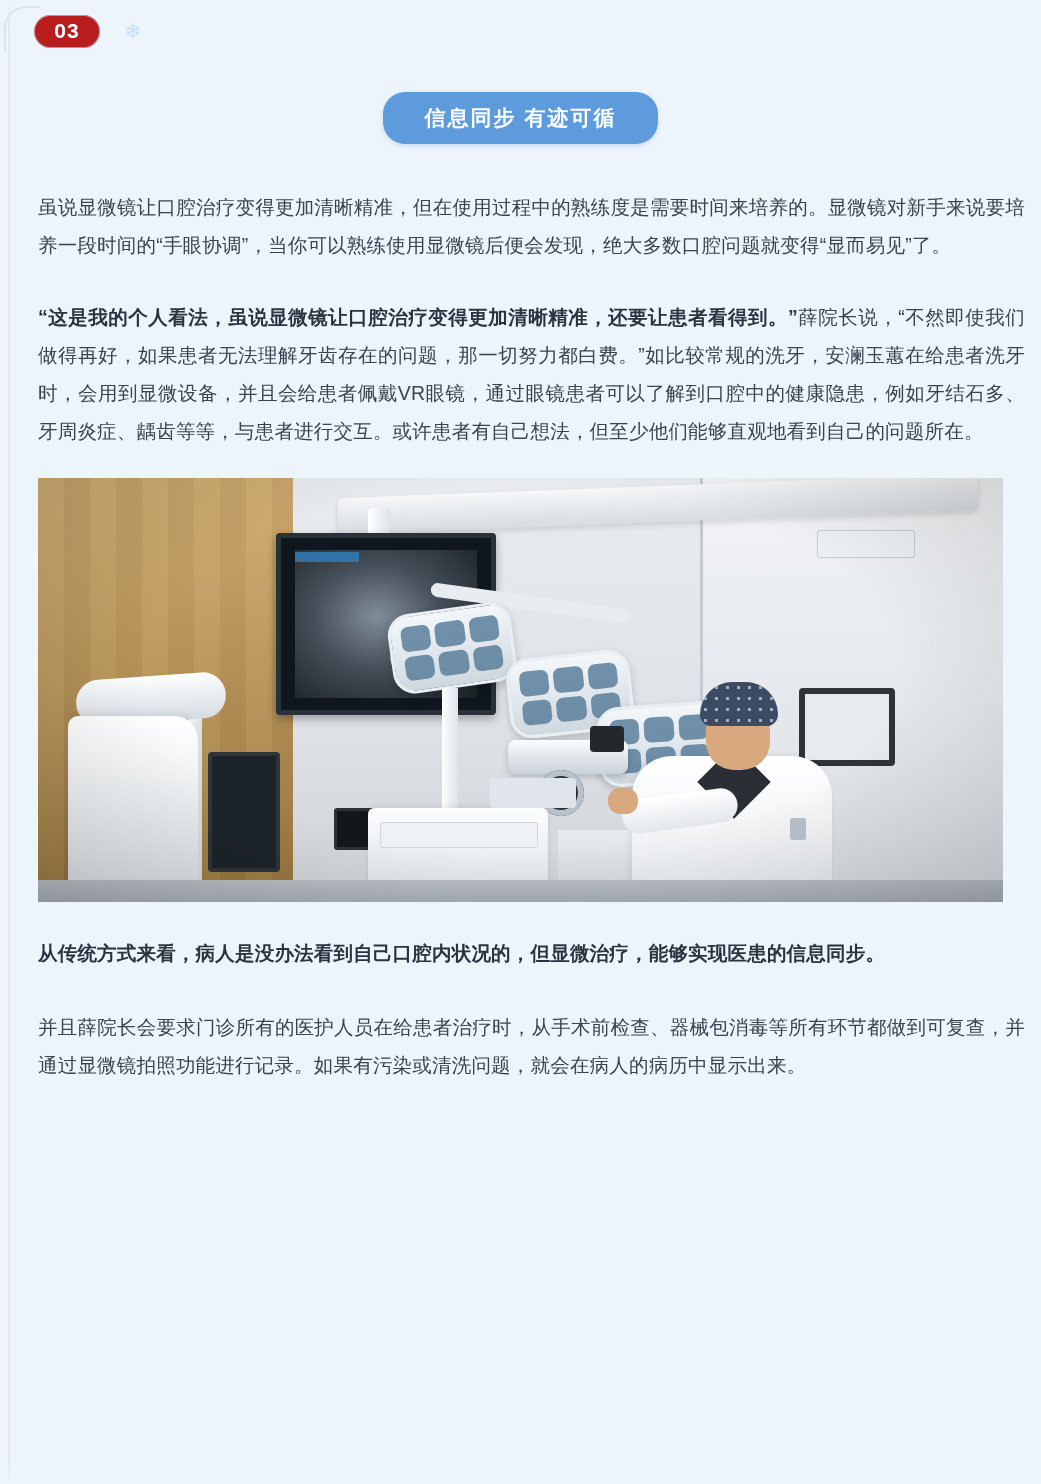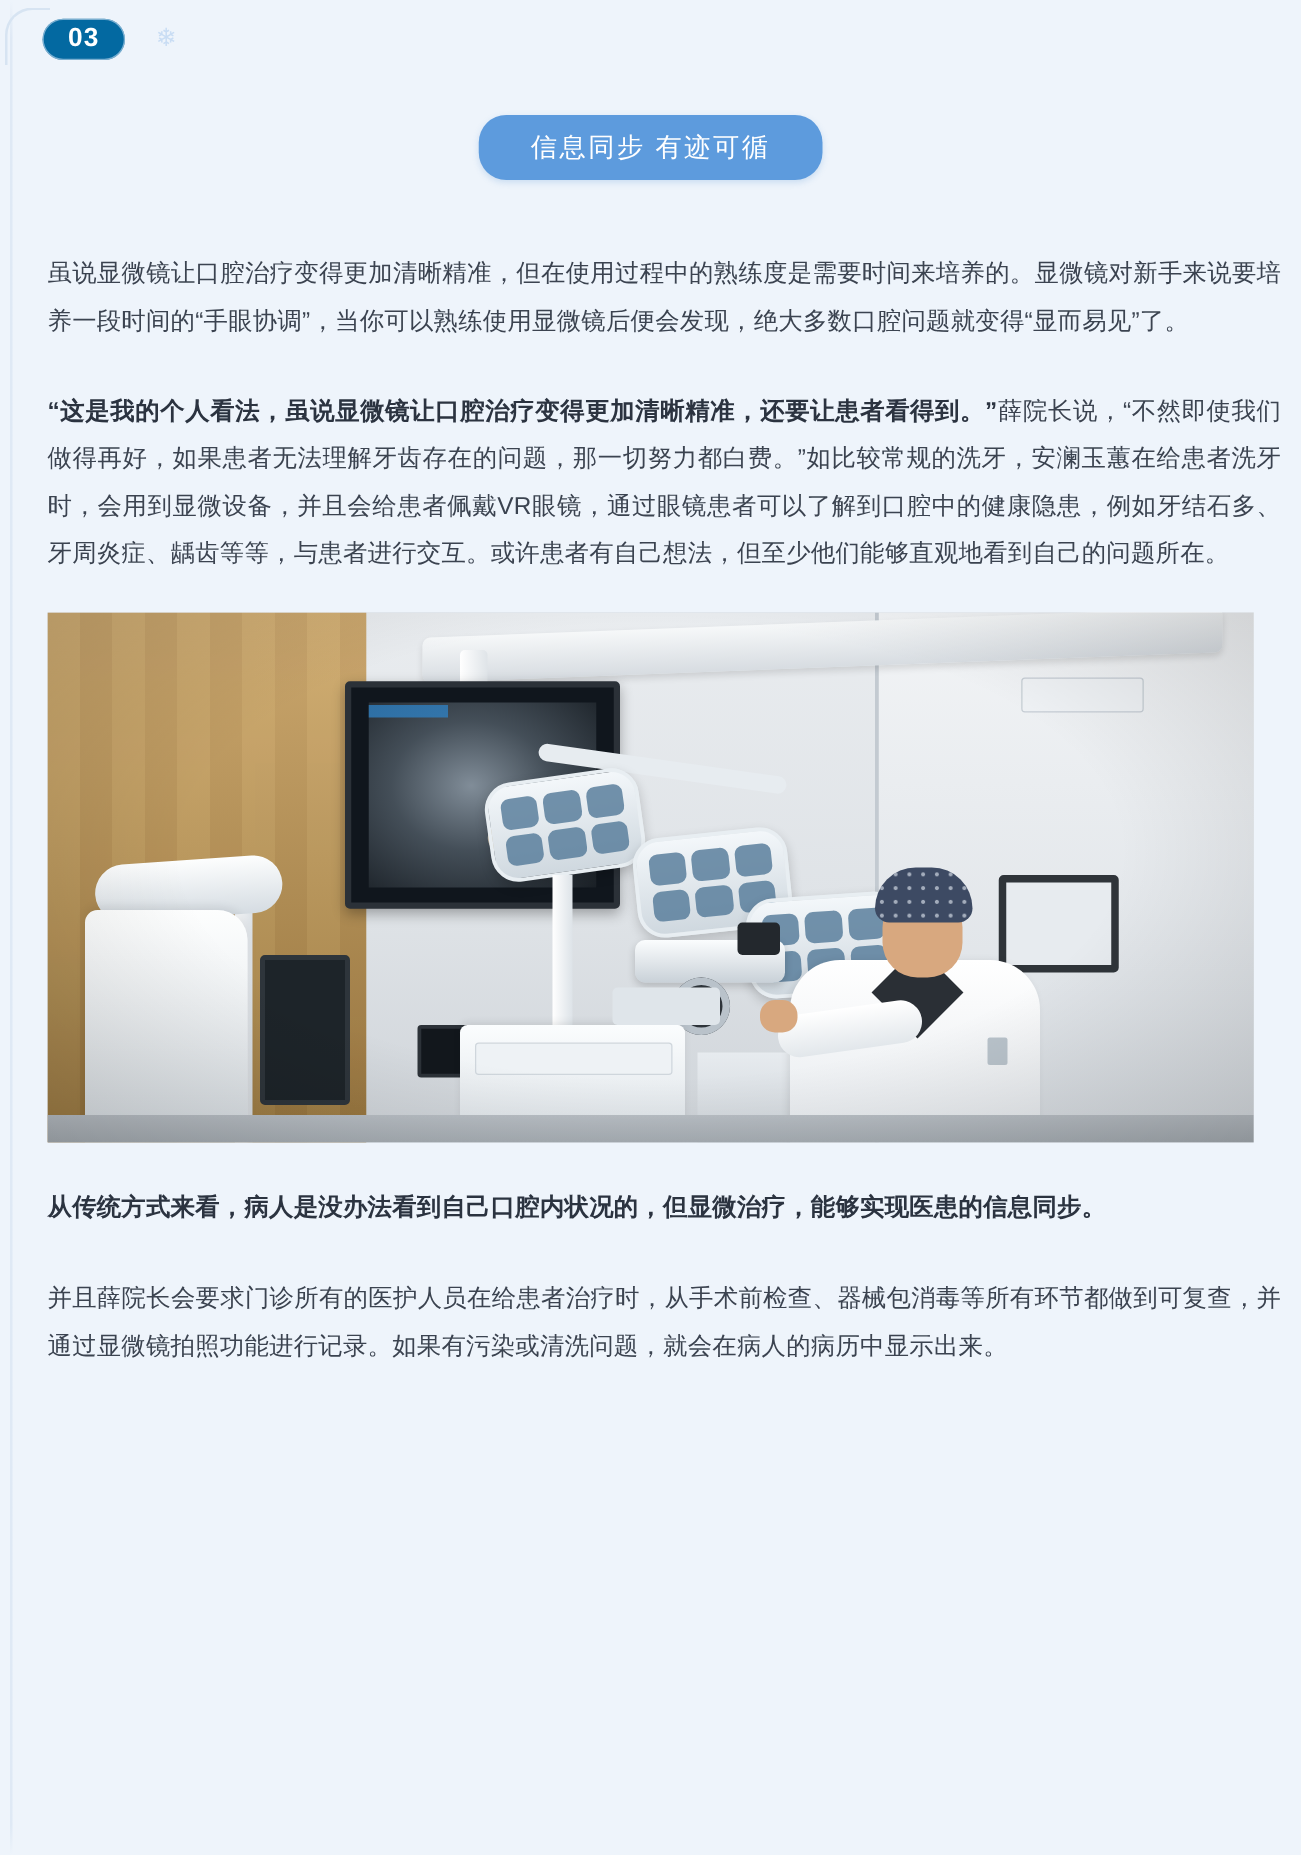--- a/index.html
+++ b/index.html
@@ -47,21 +47,21 @@
     position: relative;
     height: 62px;
     display: flex;
     align-items: center;
     padding-left: 34px;
   }
   .section-number {
     width: 66px;
     height: 33px;
     border-radius: 17px;
-    background: #0369a1;
+    background: #b91c1c;
     color: #ffffff;
     font-size: 21px;
     font-weight: bold;
     letter-spacing: 1px;
     display: flex;
     align-items: center;
     justify-content: center;
     box-shadow: 0 0 0 1px rgba(200,220,240,0.6) inset;
   }
   .deco-flower {
@@ -78,32 +78,32 @@
   
   .title-wrap {
     display: flex;
     justify-content: center;
     margin-top: 30px;
   }
   .title-pill {
     background: #5d9bdd;
     color: #ffffff;
     font-size: 21px;
-    font-weight: normal;
+    font-weight: bold;
     letter-spacing: 2px;
     padding: 12px 42px;
     border-radius: 22px;
     box-shadow: 0 2px 5px rgba(90,150,215,0.25);
     white-space: nowrap;
   }
 
   
   .content {
     padding: 0 16px 0 38px;
-    margin-top: 56px;
+    margin-top: 44px;
   }
   p.para {
     margin: 0 0 34px 0;
     font-size: 19.5px;
     line-height: 1.95;
     color: #3b4350;
     text-align: justify;
     text-justify: inter-ideograph;
     letter-spacing: 0.2px;
   }

